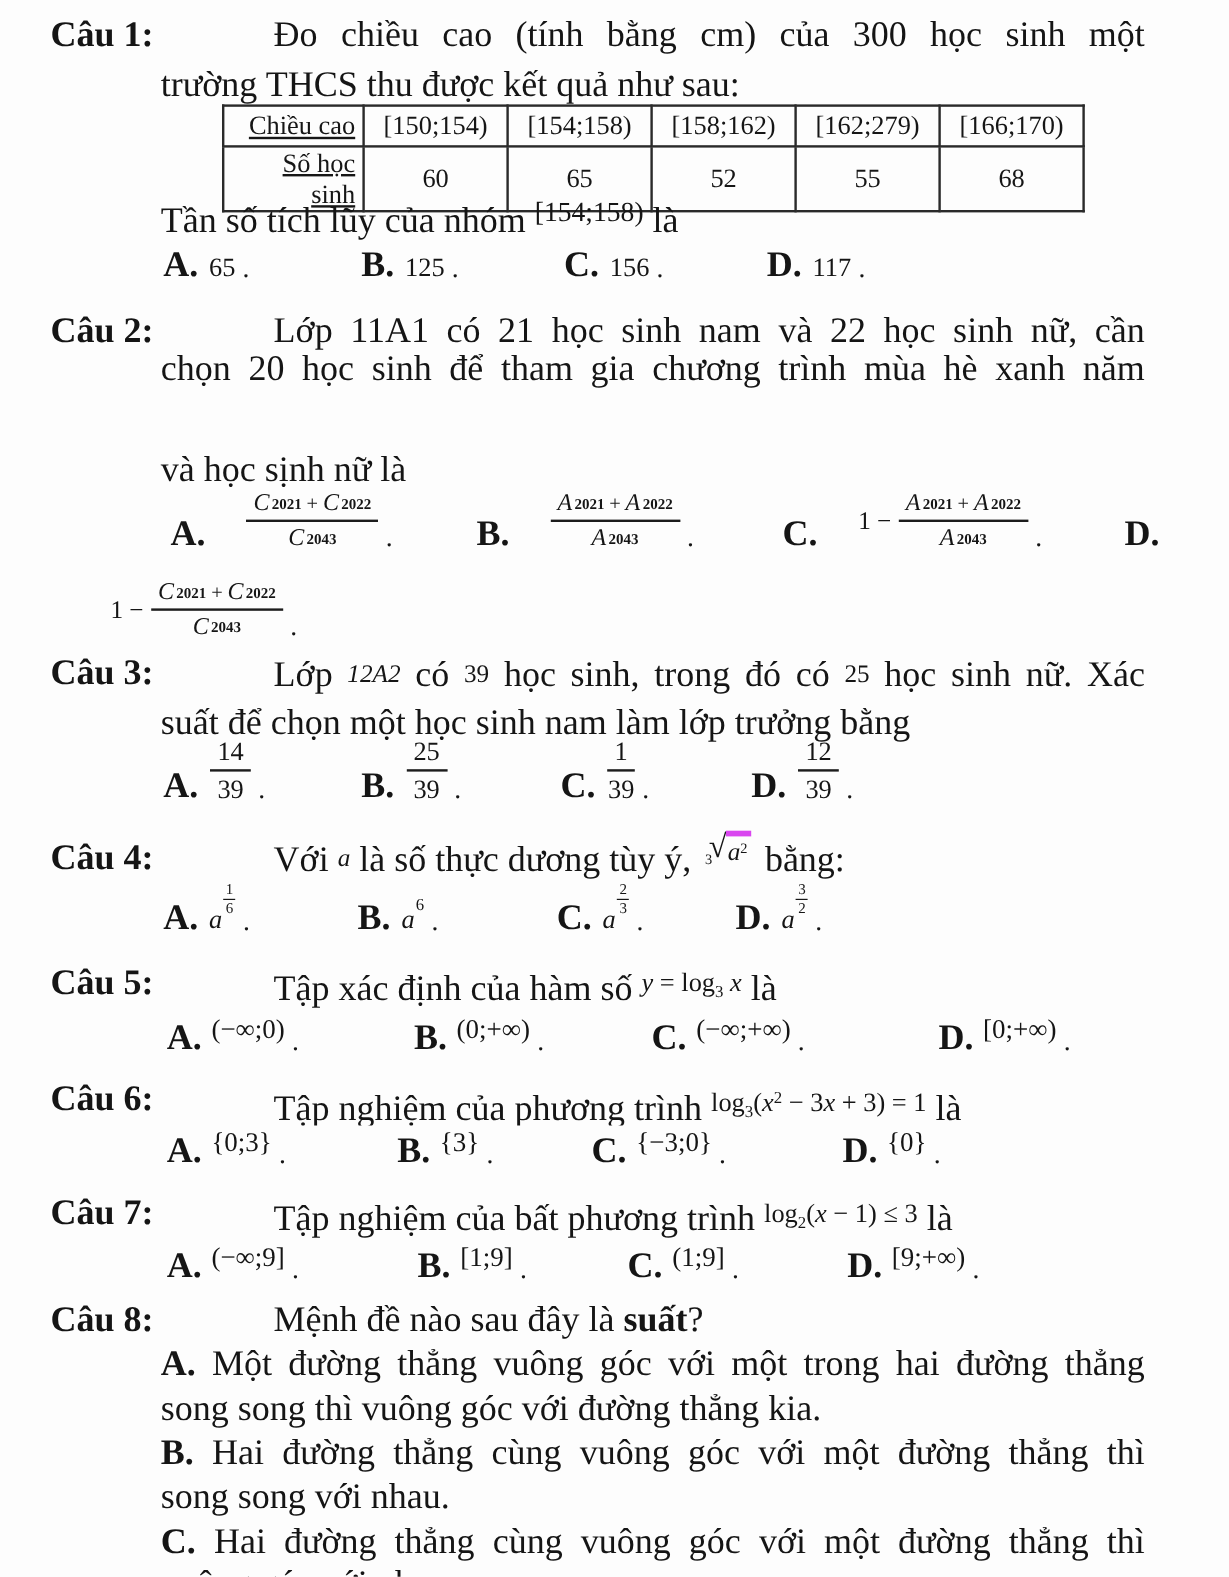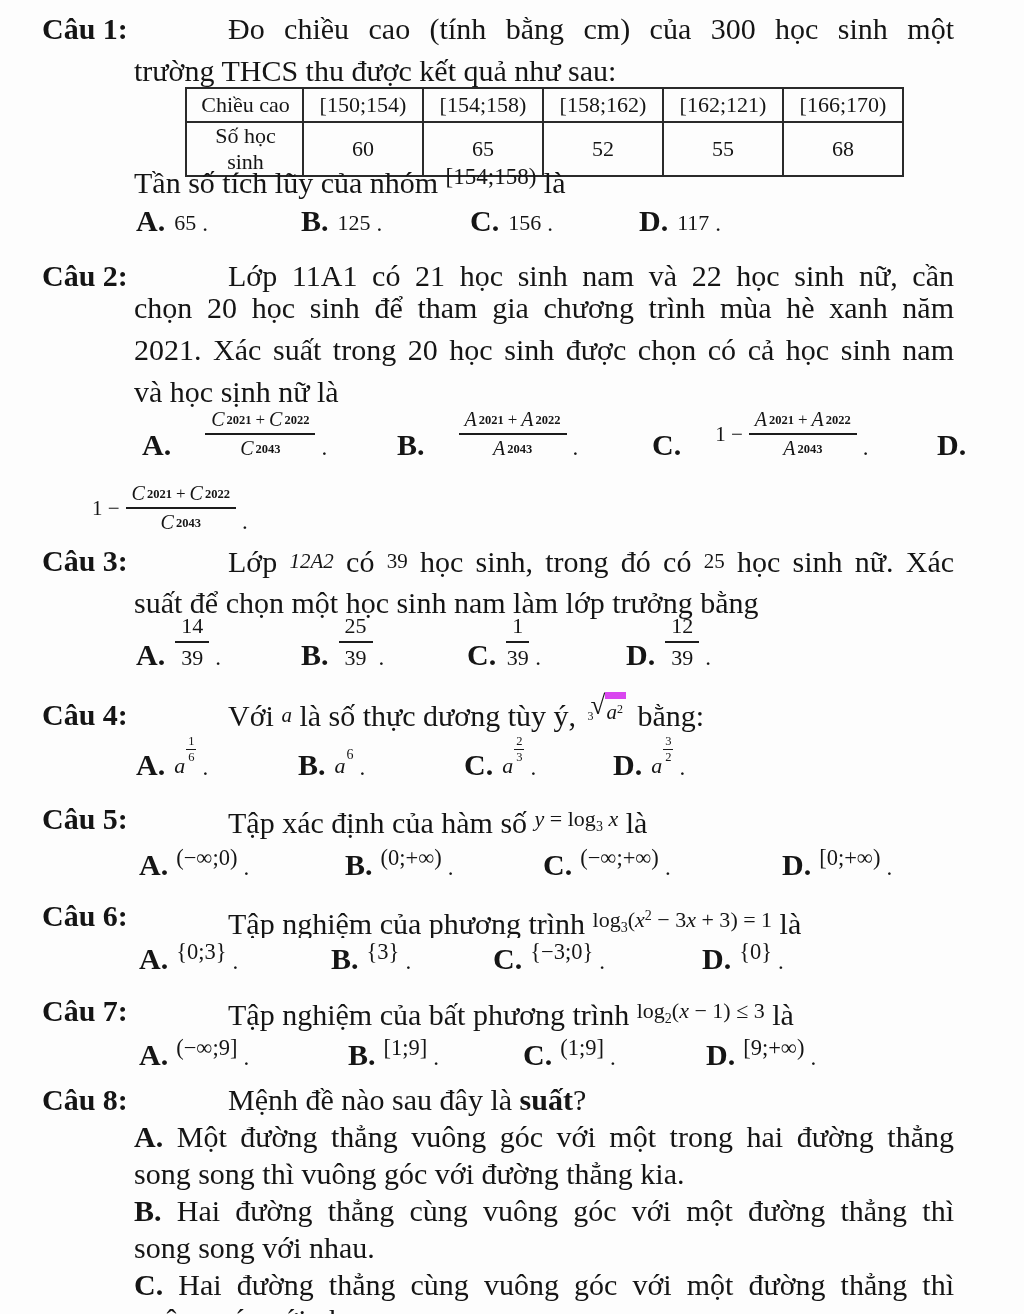--- a/index.html
+++ b/index.html
@@ -11,21 +11,21 @@
   .row{position:absolute;left:42px;width:912px;font-size:30px;line-height:42px;height:42px;overflow:hidden;}
   .row.h37{line-height:37px;height:37px;font-size:30px;}
   .qlabel{position:absolute;left:0;top:0;font-weight:bold;}
   .t1{margin-left:186px;}   
   .t2{margin-left:92px;}    
   .jst{text-align:justify;}
   .jst::after{content:"";display:inline-block;width:100%;height:0;}
   
   .stats{border-collapse:collapse;margin-left:143px;font-size:22px;color:#161616;}
   .stats td{border:2px solid #2a2a2a;padding:0 6px;height:32px;text-align:center;}
-  .stats td.hd{text-align:center;width:101px;padding-left:8px;}
+  .stats td.hd{text-align:right;width:101px;padding-left:8px;text-decoration:underline;}
   .stats td.iv{width:106px;}
   .stats tr.r2 td{height:27px;}
   
   .optrow{position:absolute;left:42px;width:912px;}
   .opt{position:absolute;top:0;height:100%;display:flex;align-items:flex-end;}
   .olet{font-weight:bold;font-size:30px;line-height:1;}
   .oval{font-size:22px;margin-left:9px;margin-bottom:2px;line-height:1;}
   .odot{font-size:23px;margin-left:6px;margin-bottom:1px;line-height:1;}
   .mval{font-size:22.5px;margin-left:8px;margin-bottom:11px;line-height:1;}
   
@@ -46,21 +46,21 @@
   .cm{display:inline-flex;align-items:center;font-style:italic;}
   .ss{display:inline-flex;flex-direction:row;font-style:normal;font-size:12.5px;line-height:1.12;margin-left:2px;text-align:left;font-weight:bold;}
   .plus{font-size:17px;margin:0 4px;font-style:normal;}
   .fexpr{display:inline-flex;align-items:center;}
   .om{font-size:21px;margin-right:6px;}
   .gap{margin-left:34px;}
   
   .rad{display:inline-flex;align-items:flex-start;vertical-align:6px;margin:0 4px;}
   .ridx{font-size:12px;margin-right:-3px;margin-top:1px;}
   .rsgn{font-size:27px;line-height:1;}
-  .rbody{border-top:7px solid #d946ef;font-size:21px;line-height:1.25;padding:0 3px 0 1px;font-style:italic;}
+  .rbody{border-top:5px solid #d946ef;font-size:21px;line-height:1.25;padding:0 3px 0 1px;font-style:italic;}
   .rbody sup{font-size:12px;font-style:normal;vertical-align:6px;}
   
   .ab{font-size:22px;font-style:italic;line-height:1;}
   .aexp{display:inline-flex;align-items:flex-end;margin-left:9px;}
   .efrac{display:inline-flex;flex-direction:column;align-items:center;font-size:12.5px;line-height:1.1;margin-bottom:15px;margin-left:1px;}
   .efrac .en{border-bottom:1px solid #161616;padding:0 2px 1px 2px;}
   .efrac .ed{padding-top:1px;}
   .asup{font-size:14px;margin-bottom:17px;margin-left:1px;}
   .ab8{margin-bottom:3px;}
   .olet8{font-weight:bold;}
@@ -79,21 +79,21 @@
   </div>
 
   <div class="optrow" style="top:87px;height:70px">
     <table class="stats">
       <tbody>
           <tr>
         <td class="hd">Chiều cao</td>
         <td class="iv">[150;154)</td>
         <td class="iv">[154;158)</td>
         <td class="iv">[158;162)</td>
-        <td class="iv">[162;121)</td>
+        <td class="iv">[162;279)</td>
         <td class="iv">[166;170)</td>
       </tr>
       <tr class="r2">
         <td class="hd">Số học sinh</td>
         <td>60</td>
         <td>65</td>
         <td>52</td>
         <td>55</td>
         <td>68</td>
       </tr>
@@ -132,23 +132,20 @@
     </div>
   </div>
 
   <div class="row" style="top:255px">
     <span class="qlabel">Câu 2:</span>
     <div class="t1 jst"><span>Lớp 11A1 có 21 học sinh nam và 22 học sinh nữ, cần</span></div>
   </div>
   <div class="row" style="top:287px">
     <div class="t2 jst"><span>chọn 20 học sinh để tham gia chương trình mùa hè xanh năm</span></div>
   </div>
-  <div class="row" style="top:329px">
-    <div class="t2 jst"><span>2021. Xác suất trong 20 học sinh được chọn có cả học sinh nam</span></div>
-  </div>
   <div class="row" style="top:371px">
     <div class="t2"><span>và học sịnh nữ là</span></div>
   </div>
 
   <div class="optrow" style="top:388px;height:72px">
     <div class="opt" style="left:100px">
       <span class="olet">A.</span>
       <span class="bfrac f20 gap">
         <span class="n">
           <span class="cm">

